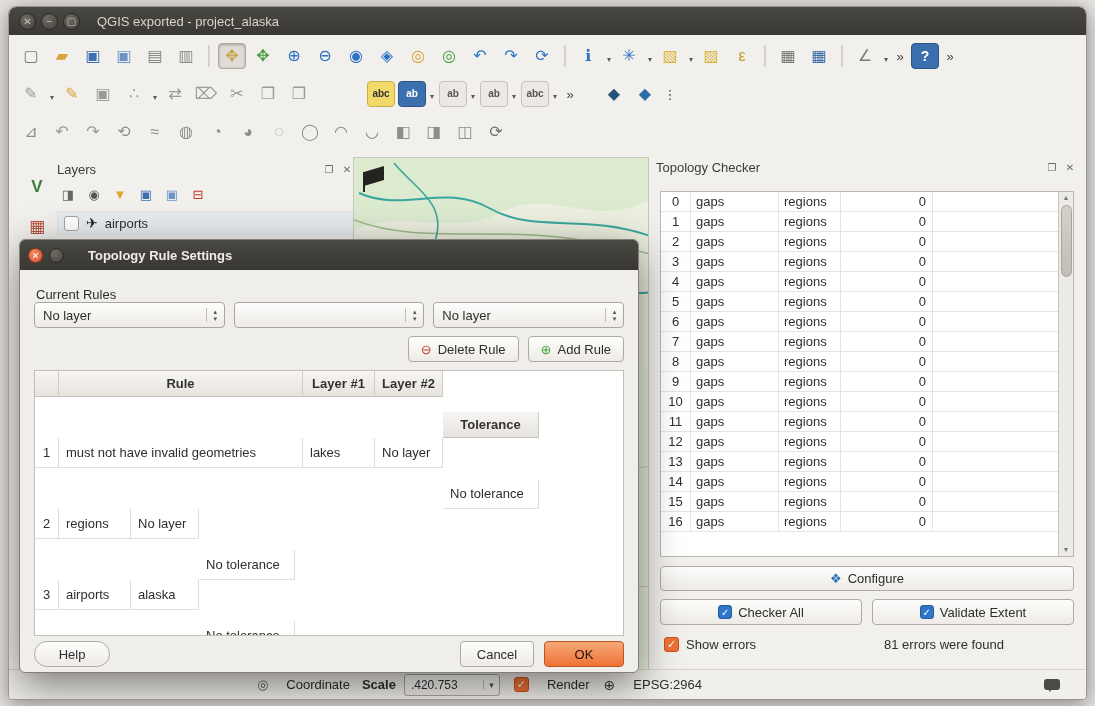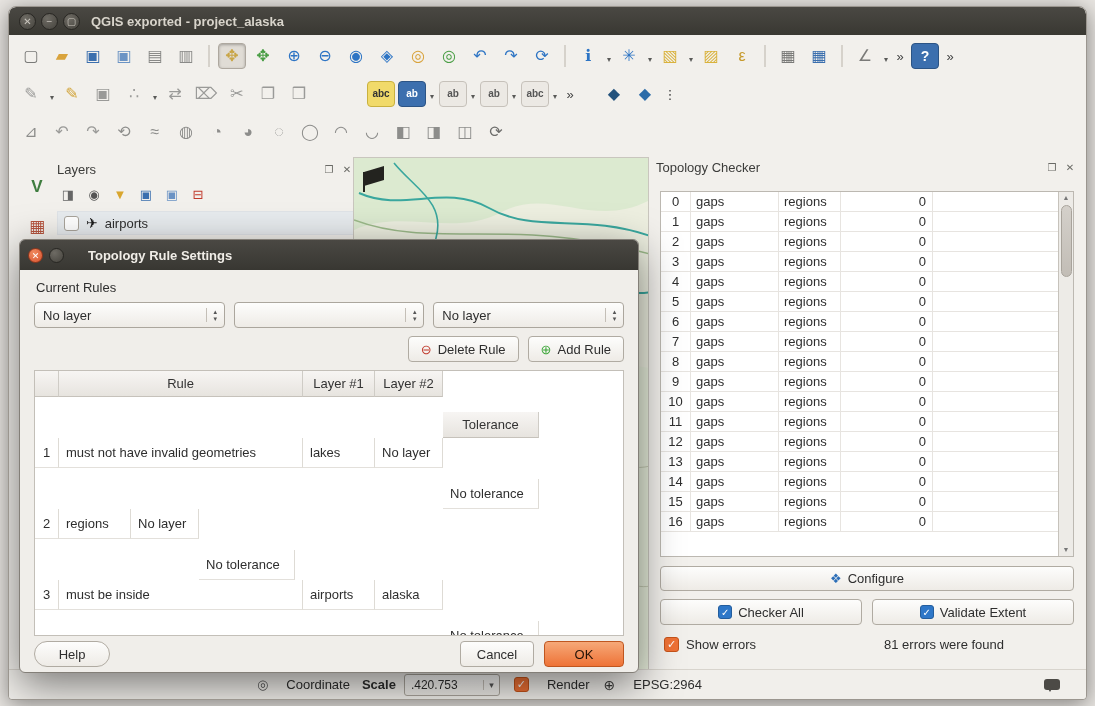--- a/index.html
+++ b/index.html
@@ -10,21 +10,21 @@
     background:#f2f0ec; border:1px solid #9b968f; border-radius:8px 8px 4px 4px;
     box-shadow:0 4px 22px rgba(0,0,0,.45); overflow:hidden; }
 
   
   .titlebar { height:28px; background:linear-gradient(#4a4843,#393832);
     display:flex; align-items:center; padding:0 10px; border-radius:7px 7px 0 0; }
   .winbtn { width:17px; height:17px; border-radius:50%;
     background:radial-gradient(circle at 35% 30%, #6e6b64, #45433d);
     border:1px solid #282723; margin-right:5px; color:#c9c5bd; font-size:10px;
     line-height:15px; text-align:center; }
-  .title { color:#d8d4cb; font-weight:bold; margin-left:6px;text-align:right; }
+  .title { color:#d8d4cb; font-weight:normal; margin-left:12px;text-align:right; }
 
   
   .toolbar-area { padding:2px 8px 0 8px; }
   .tb-row { display:flex; align-items:center; height:38px; gap:3px; }
   .tb-btn { min-width:28px; height:26px; border-radius:4px; display:flex;
     align-items:center; justify-content:center; font-size:16px; position:relative; flex:0 0 auto; }
   .tb-btn .g { line-height:1; }
   .tb-btn.pressed { background:#e0dcd5; border:1px solid #aea89f; box-shadow:inset 0 1px 3px rgba(0,0,0,.28); }
   .tb-btn.dd { margin-right:10px; }
   .tb-btn.dd::after { content:"▾"; position:absolute; right:-9px; bottom:5px; font-size:8px; color:#5a5a58; }
@@ -136,34 +136,34 @@
     box-shadow:0 12px 40px rgba(0,0,0,.5); z-index:50; overflow:hidden; }
   .dlg-title { height:30px; background:linear-gradient(#4a4843,#383732);
     display:flex; align-items:center; padding:0 8px; }
   .dbtn { width:15px; height:15px; border-radius:50%; margin-right:6px;
     text-align:center; line-height:14px; font-size:9px; }
   .dbtn.close { background:radial-gradient(circle at 35% 30%, #f08a5f, #d85430);
     border:1px solid #92361c; color:#fff; }
   .dbtn.plain { background:radial-gradient(circle at 35% 30%, #6e6b64, #45433d); border:1px solid #282723; }
   .dtitle { color:#f0ede7; font-weight:bold; margin-left:18px; }
   .dlg-body { position:relative; height:404px; }
-  .cr-label { position:absolute; left:16px; top:10px; color:#2e2e2e; }
+  .cr-label { position:absolute; left:16px; top:17px; color:#2e2e2e; }
   .combo-row { position:absolute; left:14px; right:14px; top:32px; display:flex; gap:9px; }
   .combo { flex:1; height:26px; background:linear-gradient(#fdfdfc,#eeebe6);
     border:1px solid #aba69d; border-radius:4px; display:flex; align-items:center; }
   .combo-text { flex:1; padding-left:8px; }
   .combo-spin { width:18px; border-left:1px solid #c4bfb7; display:flex; flex-direction:column;
     align-items:center; justify-content:center; font-size:7px; color:#555; line-height:7px; }
   .combo-spin i { font-style:normal; }
   .action-row { position:absolute; top:66px; right:14px; display:flex; gap:9px; }
   .rule-area { position:absolute; left:14px; right:14px; top:100px; bottom:38px;
     background:#fff; border:1px solid #c3bfb8; overflow:hidden; }
   .rt-header, .rt-row { display:flex; }
   .rt-header .rc { height:26px; line-height:26px; text-align:center;
-    background:linear-gradient(#f7f5f3,#e7e4df); border-right:1px solid #cfccc6; border-bottom:1px solid #c6c2bb; color:#333; }
+    background:linear-gradient(#f7f5f3,#e7e4df); border-right:1px solid #cfccc6; border-bottom:1px solid #c6c2bb; color:#333;font-weight:bold; }
   .rt-header .rc.rest { background:transparent; border:none; }
   .rt-row .rc { height:30px; line-height:29px; border-right:1px solid #dedbd5; border-bottom:1px solid #e3e0db; overflow:hidden; }
   .rt-row .rc.rest { border:none; }
   .rc.n { width:24px; text-align:center; }
   .rc.rule { width:244px; padding-left:7px; text-align:left; }
   .rt-header .rc.rule { padding-left:0; text-align:center; }
   .rc.l1 { width:72px; padding-left:7px; }
   .rc.l2 { width:68px; padding-left:7px; }
   .rc.tol { width:96px; padding-left:7px;margin-top:41px; }
   .rt-header .rc.l1, .rt-header .rc.l2, .rt-header .rc.tol { padding-left:0; }
@@ -799,21 +799,20 @@
             <div class="rt-row">
               <span class="rc n">2</span>
               <span class="rc l1">regions</span>
               <span class="rc l2">No layer</span>
               <span class="rc tol">No tolerance</span>
               <span class="rc rest"></span>
             </div>
 
             <div class="rt-row">
               <span class="rc n">3</span>
-              <span class="rc rule">must be inside</span>
               <span class="rc l1">airports</span>
               <span class="rc l2">alaska</span>
               <span class="rc tol">No tolerance</span>
               <span class="rc rest"></span>
             </div>
           </div>
       </div>
 
       <div class="dlg-buttons">
         <button class="btn help">

